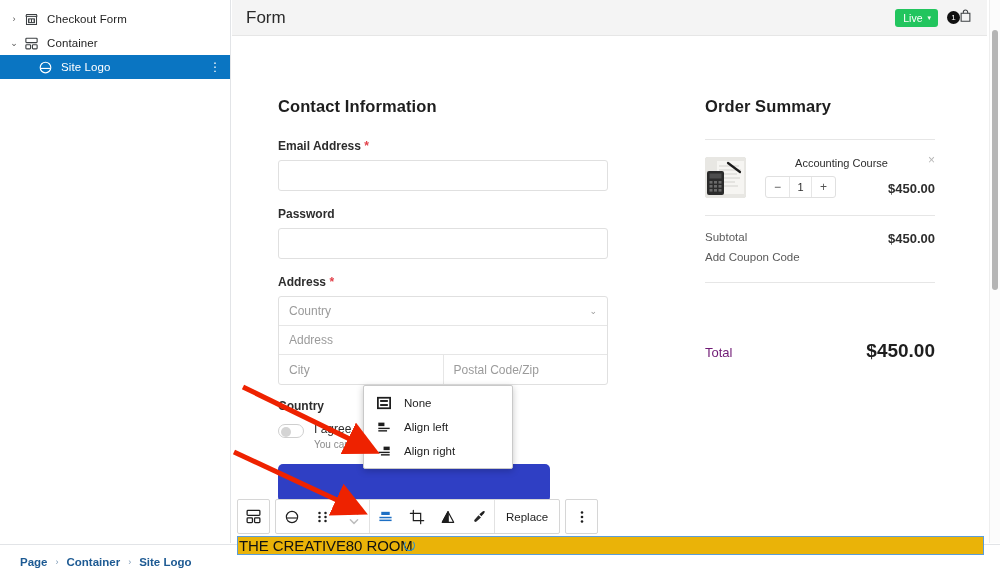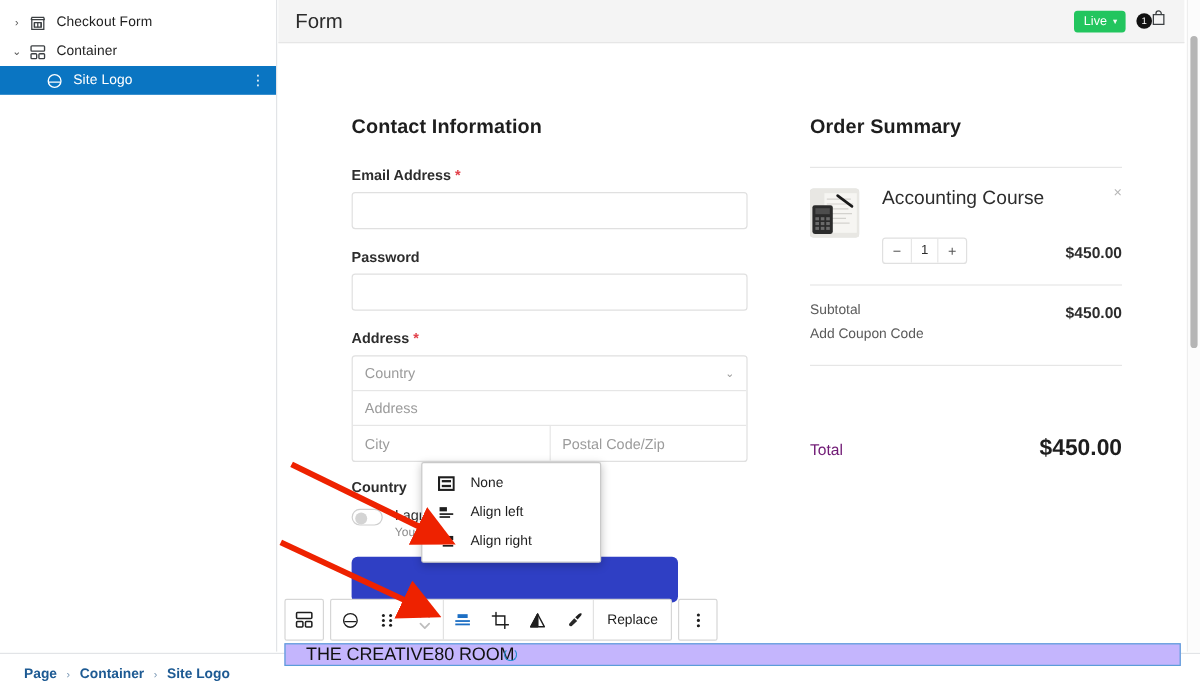--- a/index.html
+++ b/index.html
@@ -61,21 +61,21 @@
     background:#111; color:#fff; font-size:8px;
     display:flex; align-items:center; justify-content:center;
     margin-right:-2px; z-index:2;
   }
 
   
   #canvas {
     position:absolute; left:232px; top:37px; width:755px; height:495px;
     background:#ffffff; overflow:hidden;
   }
-  .cols { display:flex; padding:60px 52px 0 61px; }
+  .cols { display:flex; padding:60px 52px 0 46px;gap:45px; }
   .col-left { width:330px; }
   .col-right { width:auto; flex:1; padding-left:52px; }
 
   .sec-title { font-size:16.5px; font-weight:bold; color:#1e1e1e; margin-bottom:23px; letter-spacing:.1px;}
   .field-label { font-size:12px; font-weight:bold; color:#2d2d2d; margin-bottom:7px; }
   .req { color:#e2414a; font-weight:bold; }
   .tbox {
     height:31px; border:1px solid #e0e0e0; border-radius:3px; background:#fff;
     display:flex; align-items:center; padding:0 10px;
     font-size:12px; color:#9b9b9b; margin-bottom:16px;
@@ -108,41 +108,41 @@
   }
 
   
   .hr { height:1px; background:#e6e6e6; margin:19px 0 0 0; }
   .line-item { display:flex; align-items:flex-start; padding:17px 0 17px 0; position:relative; }
   .thumb {
     width:41px; height:41px; flex:0 0 41px; border-radius:3px; margin-right:19px;
     background:#d8d8d4; overflow:hidden; position:relative;
   }
   .item-main { flex:1; }
-  .item-name { font-size:16px; color:#2d2d2d; margin-bottom:23px; }
+  .item-name { font-size:11px; color:#2d2d2d; margin-bottom:7px;text-align:right; }
   .qty {
     display:inline-flex; border:1px solid #e0e0e0; border-radius:3px; overflow:hidden; height:22px;
   }
   .qty > div {
     width:23px; display:flex; align-items:center; justify-content:center;
     font-size:12px; color:#555;
   }
   .qty .num { border-left:1px solid #e6e6e6; border-right:1px solid #e6e6e6; font-size:11px; color:#2d2d2d; }
   .item-price { font-size:13px; font-weight:bold; color:#2d2d2d; align-self:flex-end; padding-bottom:2px; }
   .rm-x { position:absolute; right:0; top:13px; font-size:12px; color:#b7b7b7; cursor:pointer; }
   .sum-row { display:flex; font-size:11.5px; color:#5a5a5a; padding-top:15px; }
   .sum-row .val { margin-left:auto; font-size:13px; font-weight:bold; color:#2d2d2d; }
   .coupon { font-size:11.5px; color:#5a5a5a; padding-top:5px; cursor:pointer; }
   .total-row { display:flex; align-items:baseline; padding-top:16px; }
   .total-row .lbl { font-size:13px; font-weight:normal; color:#701a75;margin-top:46px; }
   .total-row .val { margin-left:auto; font-size:19px; font-weight:bold; color:#1e1e1e; }
 
   
   #align-menu {
-    position:absolute; left:351px; top:385px; width:150px;
+    position:absolute; left:363px; top:385px; width:150px;
     background:#fff; border:1px solid #c9c9c9; border-radius:2px;
     box-shadow:0 2px 7px rgba(0,0,0,.22); padding:5px 0; z-index:40;
   }
   .menu-item {
     display:flex; align-items:center; height:24px; padding:0 12px; cursor:pointer;
     font-size:11.5px; color:#1e1e1e;
   }
   .menu-ico { width:16px; height:16px; flex:0 0 16px; margin-right:12px; display:flex; align-items:center; justify-content:center;}
 
   
@@ -159,22 +159,22 @@
     width:31px; height:33px; display:flex; align-items:center; justify-content:center;
     cursor:pointer; color:#1e1e1e;
   }
   .tb-btn.wide { width:auto; padding:0 11px; font-size:11.5px; }
   .tb-sep { width:1px; background:#e2e2e2; height:33px; }
   .tb-btn.active { color:#1d6fc4; }
 
   
   #btm-field {
     position:absolute; left:237px; top:536px; width:747px; height:19px;
-    border:1px solid #5b9dd9; background:#c4b5fd; display:flex; align-items:center;
-    padding-left:17px; z-index:30;
+    border:1px solid #5b9dd9; background:#eab308; display:flex; align-items:center;
+    padding-left:1px; z-index:30;
   }
   #btm-text { font-size:15px; color:#111; letter-spacing:-.1px; white-space:nowrap; }
   .spinner {
     width:11px; height:11px; border:1.5px solid #2a8fd0; border-top-color:transparent;
     border-radius:50%; margin-left:-9px;
   }
 
   
   #breadcrumb {
     position:absolute; left:0; bottom:0; width:1000px; height:34px;

